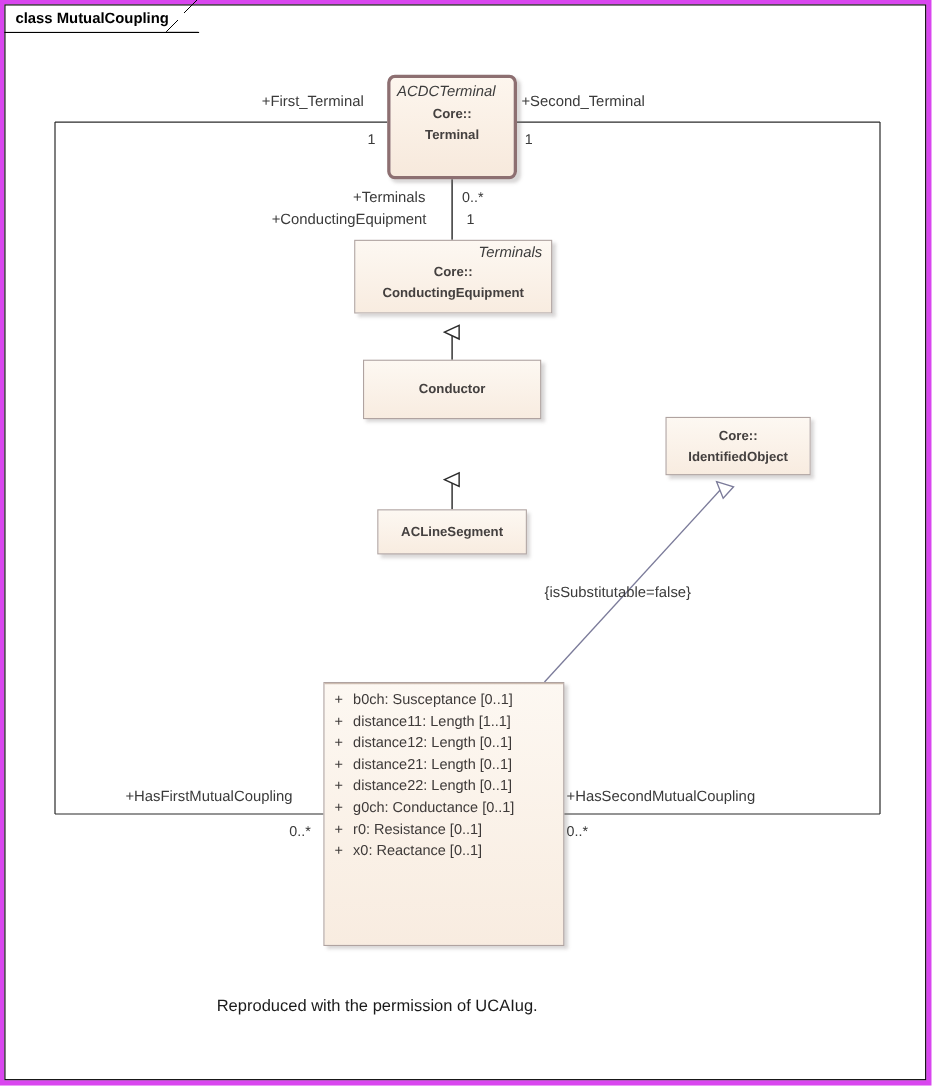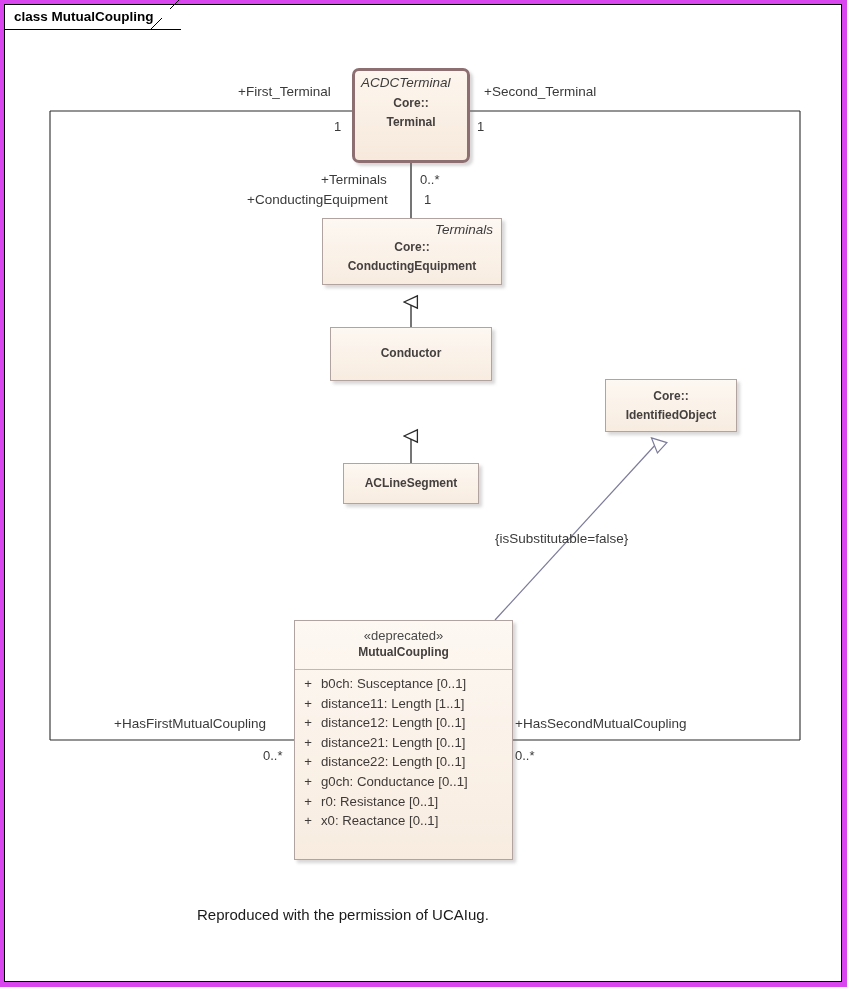--- a/index.html
+++ b/index.html
@@ -211,24 +211,20 @@
   </div>
 
   <div class="node" style="left:605px; top:379px; width:132px; height:53px;">
     <div class="namecell" style="padding-top:7px;">
       <div class="nm">Core::</div>
       <div class="nm">IdentifiedObject</div>
     </div>
   </div>
 
   <div class="node" style="left:294px; top:620px; width:219px; height:240px;">
-    <div class="namecell" style="padding:7px 6px 7px 6px;">
-      <div class="stereo">«deprecated»</div>
-      <div class="nm">MutualCoupling</div>
-    </div>
     <div class="divider"></div>
     <div class="attrs">
       <div class="attr">
         <span class="vis">+</span>
         <span>b0ch: Susceptance [0..1]</span>
       </div>
       <div class="attr">
         <span class="vis">+</span>
         <span>distance11: Length [1..1]</span>
       </div>
@@ -255,21 +251,21 @@
       <div class="attr">
         <span class="vis">+</span>
         <span>x0: Reactance [0..1]</span>
       </div>
     </div>
   </div>
 
   <div class="lbl" style="left:238px; top:84px;">+First_Terminal</div>
   <div class="lbl mult" style="left:334px; top:119px;">1</div>
 
-  <div class="lbl" style="left:474px; top:84px;padding-left:10px;">+Second_Terminal</div>
+  <div class="lbl" style="left:474px; top:84px;">+Second_Terminal</div>
   <div class="lbl mult" style="left:477px; top:119px;">1</div>
 
   <div class="lbl" style="left:321px; top:172px;">+Terminals</div>
   <div class="lbl mult" style="left:420px; top:172px;">0..*</div>
 
   <div class="lbl" style="left:247px; top:192px;">+ConductingEquipment</div>
   <div class="lbl mult" style="left:424px; top:192px;">1</div>
 
   <div class="lbl" style="left:495px; top:531px;">{isSubstitutable=false}</div>
 

